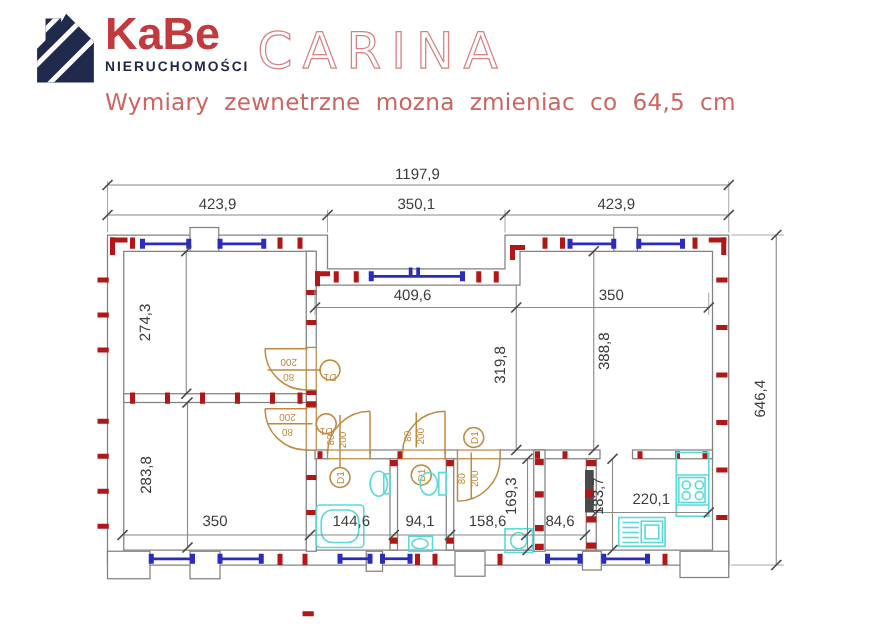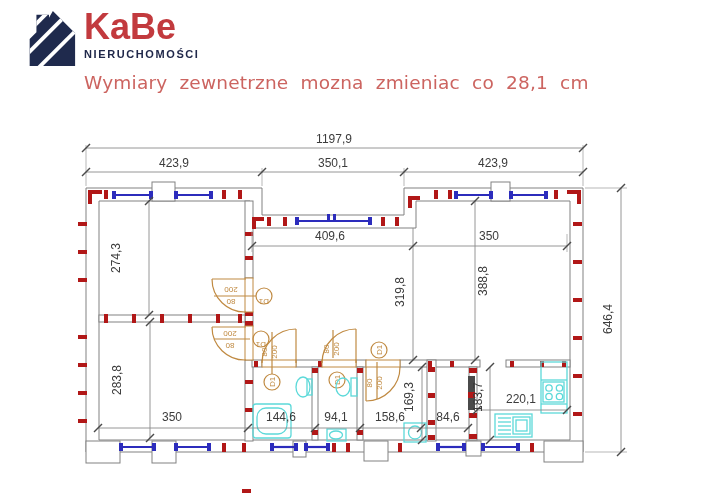--- a/index.html
+++ b/index.html
@@ -49,22 +49,27 @@
         <line x1="14" y1="66" x2="66" y2="14"></line>
         <line x1="-8" y1="40" x2="40" y2="-8"></line>
       </g>
     </svg>
     <div class="logo-text">
       <div class="brand">KaBe</div>
       <div class="tagline">NIERUCHOMOŚCI</div>
     </div>
   </div>
 
-
-  <div class="subtitle">Wymiary zewnetrzne mozna zmieniac co 28,1 cm</div>
+  <div class="title-wrap">
+    <svg width="240" height="56">
+      <text x="2" y="42" font-family="DejaVu Sans, sans-serif" font-size="40" letter-spacing="8" fill="none" stroke="#d98080" stroke-width="1">CARINA</text>
+    </svg>
+  </div>
+
+  <div class="subtitle">Wymiary zewnetrzne mozna zmieniac co 64,5 cm</div>
 
   <svg class="plan" width="708" height="500" viewBox="0 0 708 500">
 
     <g>
       <path class="w" d="M86,188 H262 V215 H404 V188 H583 V452 H86 Z"></path>
       <path class="w" d="M99,201 H250 V228 H416 V201 H570 V440 H99 Z"></path>
 
       <rect class="w" x="152" y="182" width="23" height="19"></rect>
       <rect class="w" x="491" y="182" width="19" height="19"></rect>
       <rect class="w" x="86" y="441" width="34" height="22"></rect>

